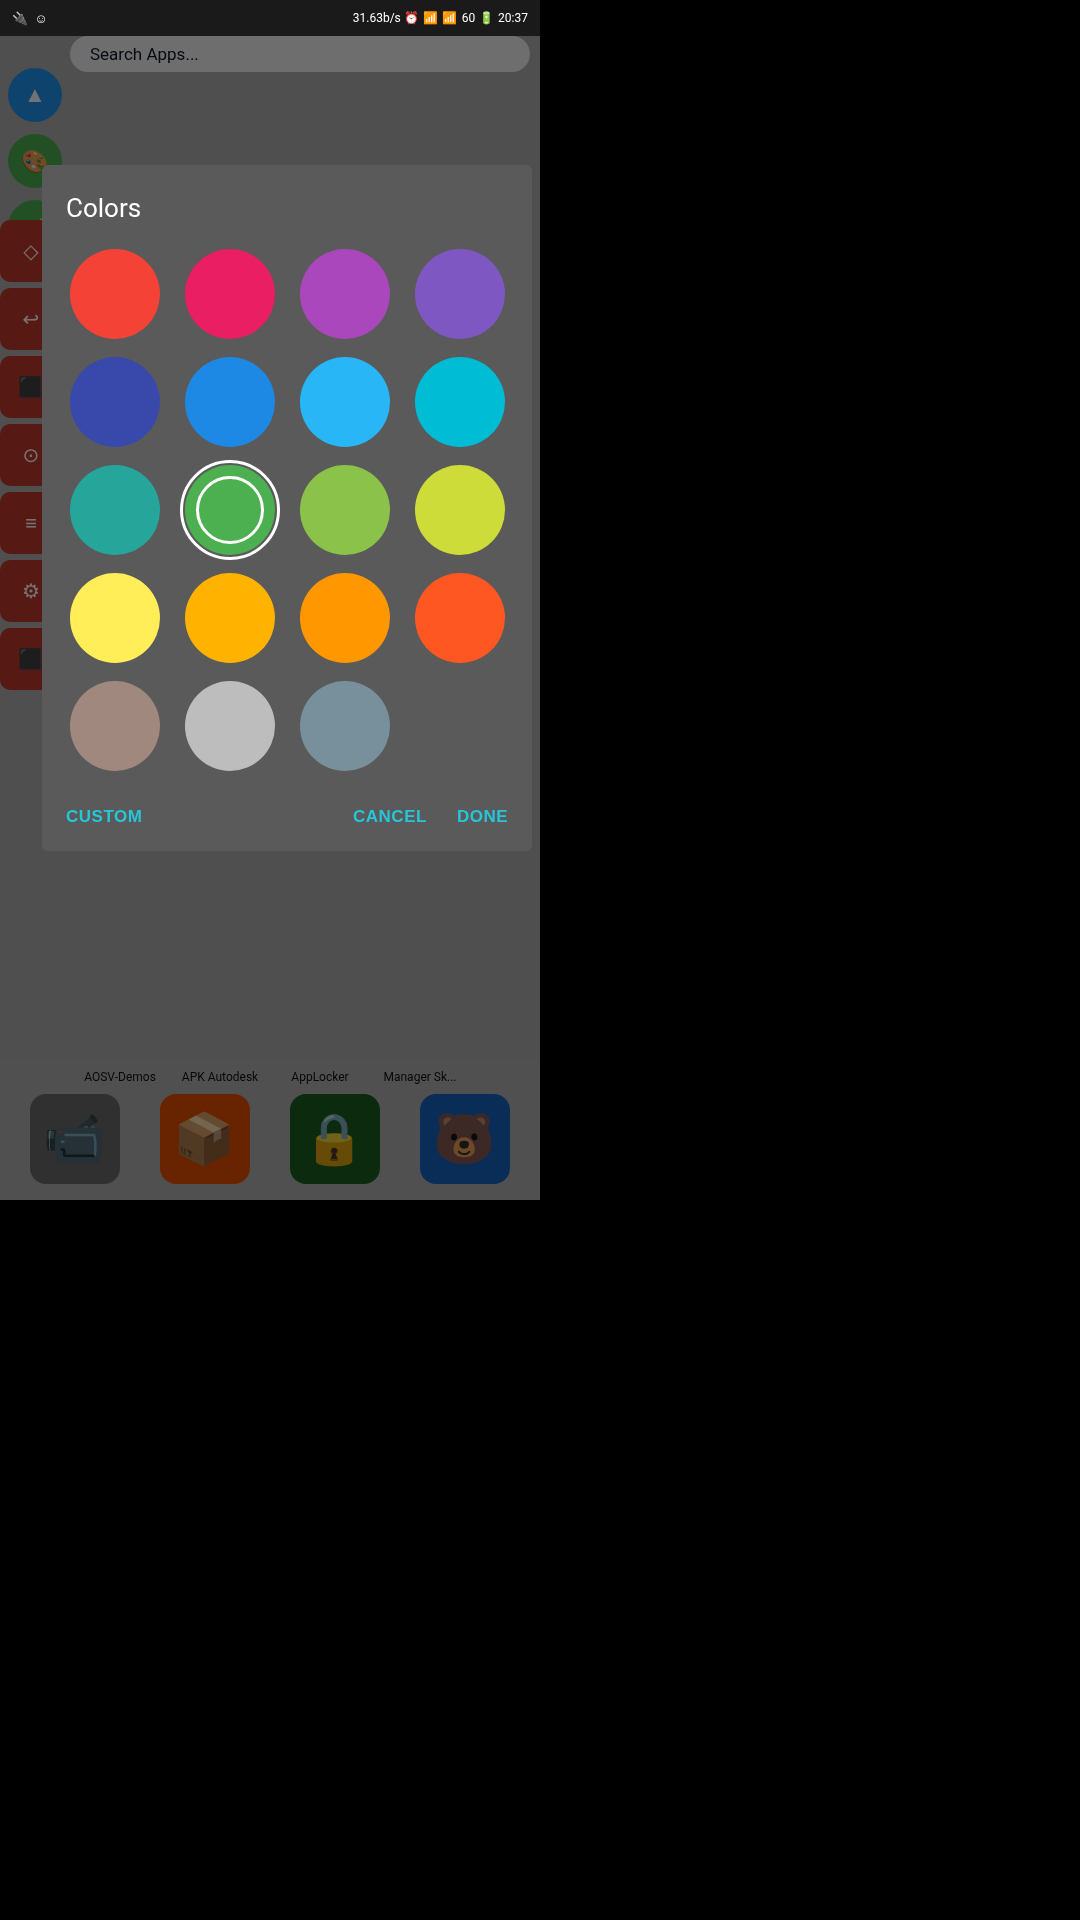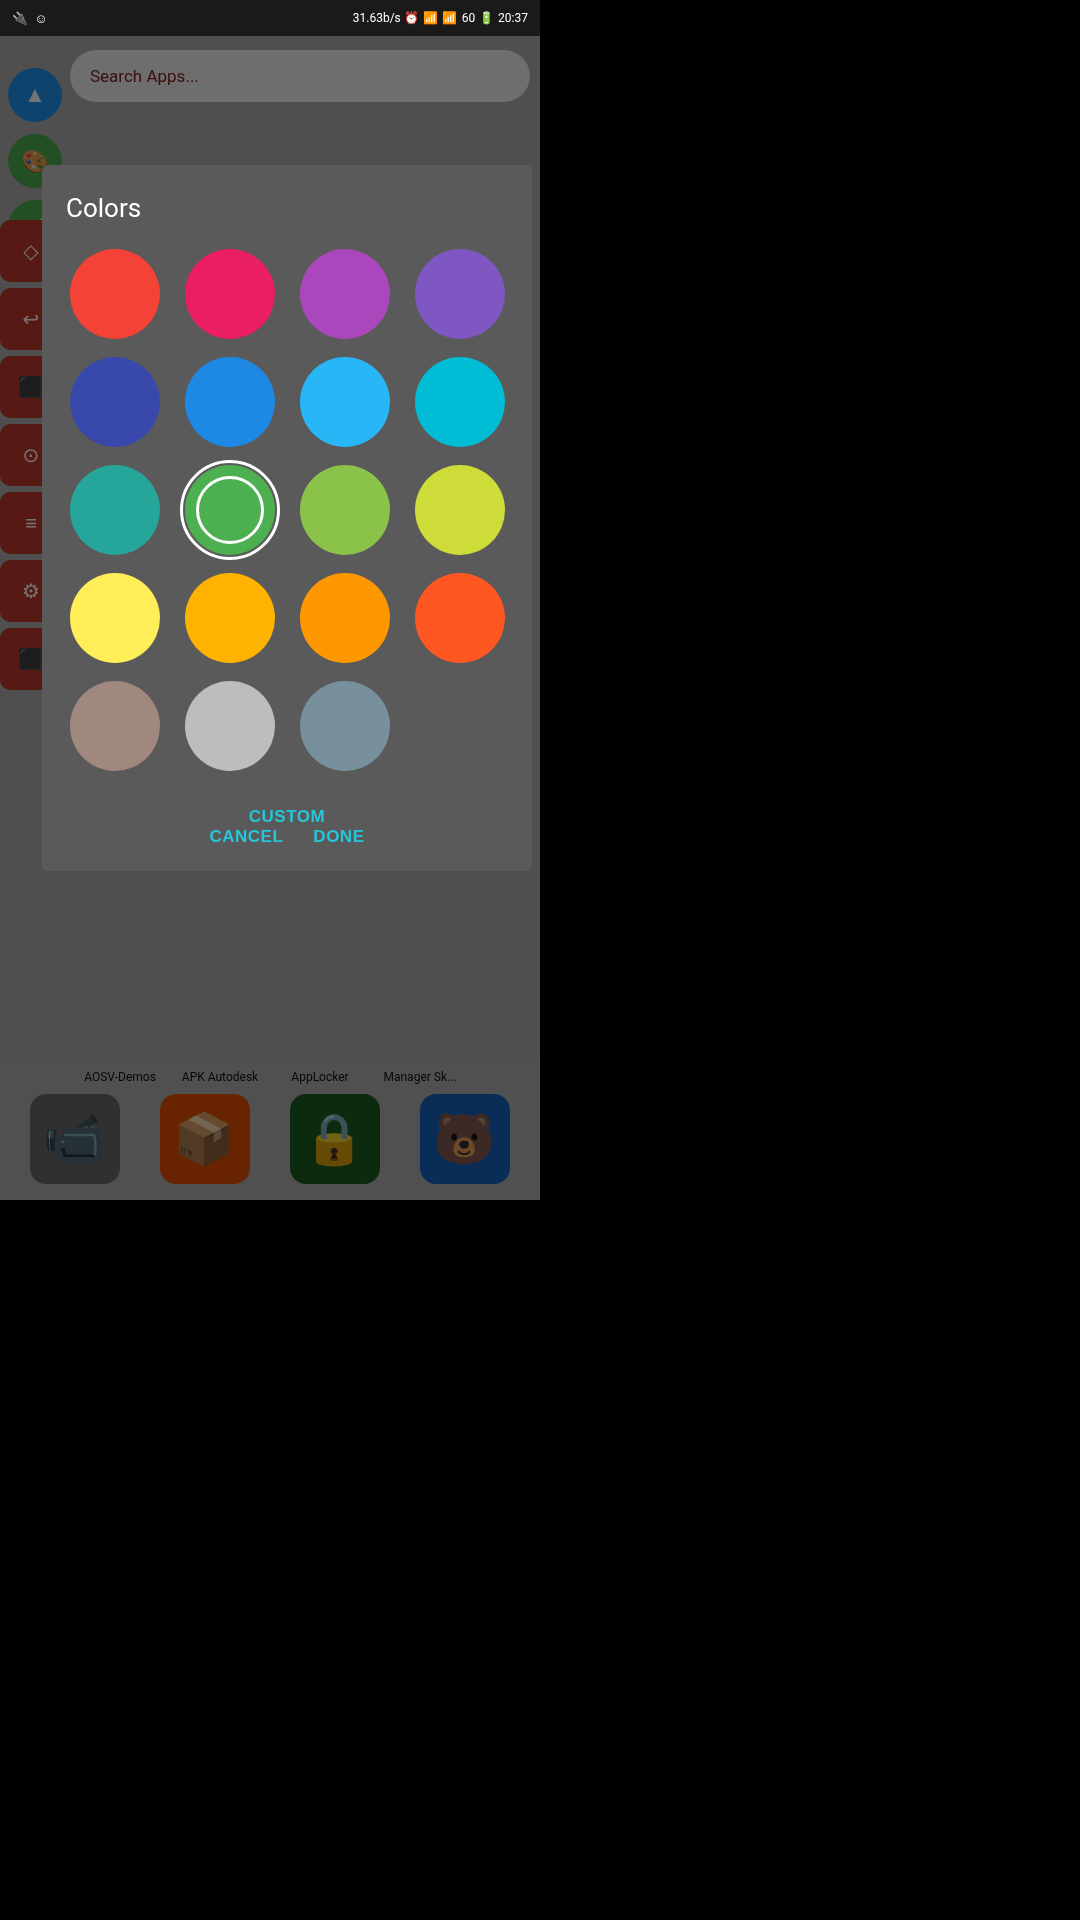--- a/index.html
+++ b/index.html
@@ -47,30 +47,30 @@
       display: flex;
       align-items: center;
       gap: 4px;
       color: white;
       font-size: 12px;
     }
 
     
     .search-bar-bg {
       position: absolute;
-      top: 50px;
+      top: 36px;
       left: 70px;
       right: 10px;
-      height: 52px;
+      height: 36px;
       background: rgba(255,255,255,0.85);
       border-radius: 30px;
       display: flex;
       align-items: center;
       padding: 0 20px;
-      color: #7f1d1d;
+      color: #0f172a;
       font-size: 17px;
     }
 
     
     .sidebar-btn {
       position: absolute;
       left: 8px;
       width: 54px;
       height: 54px;
       border-radius: 27px;
@@ -223,21 +223,20 @@
     .color-circle.selected {
       outline: 3px solid white;
       outline-offset: 2px;
     }
 
     .dialog-actions {
       display: flex;
       align-items: center;
       justify-content: space-between;
       padding-top: 8px;
-      flex-direction: column;
     }
 
     .btn-custom {
       color: #26C6DA;
       font-size: 17px;
       font-weight: 700;
       letter-spacing: 0.5px;
       background: none;
       border: none;
       cursor: pointer;

